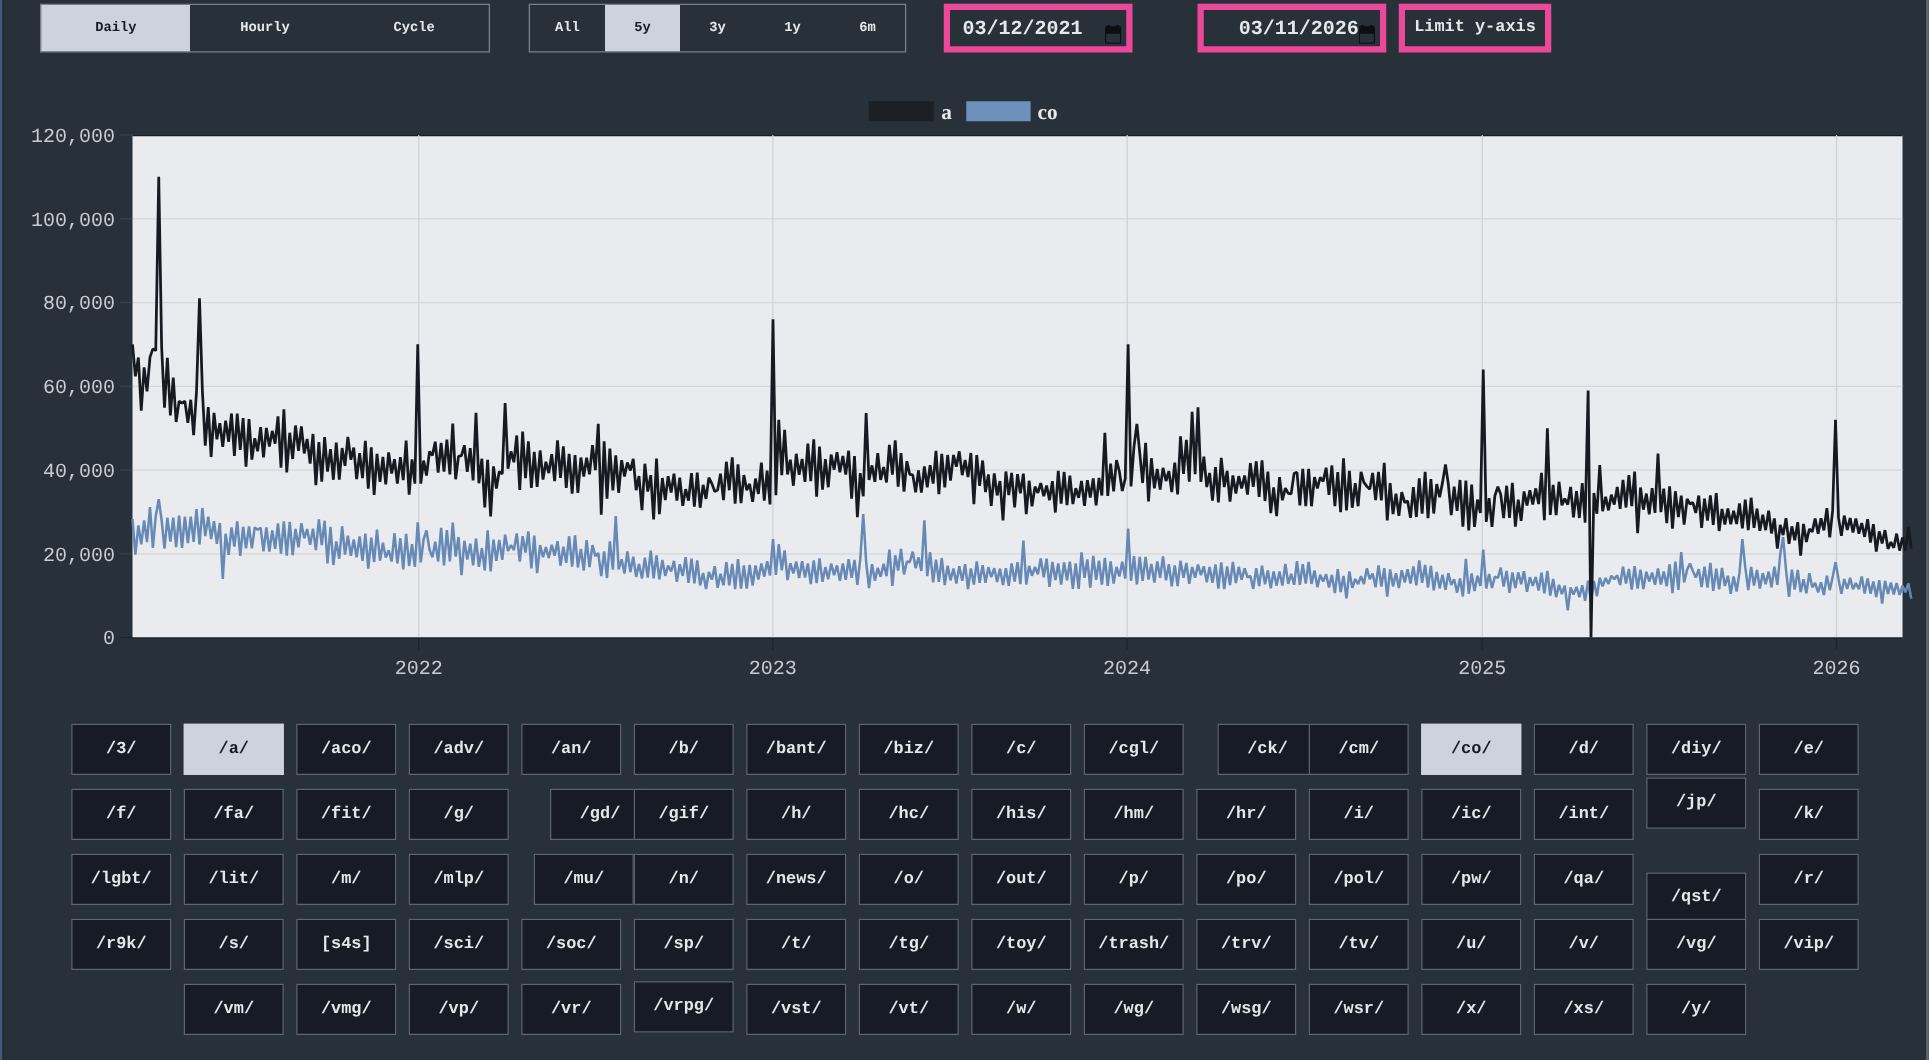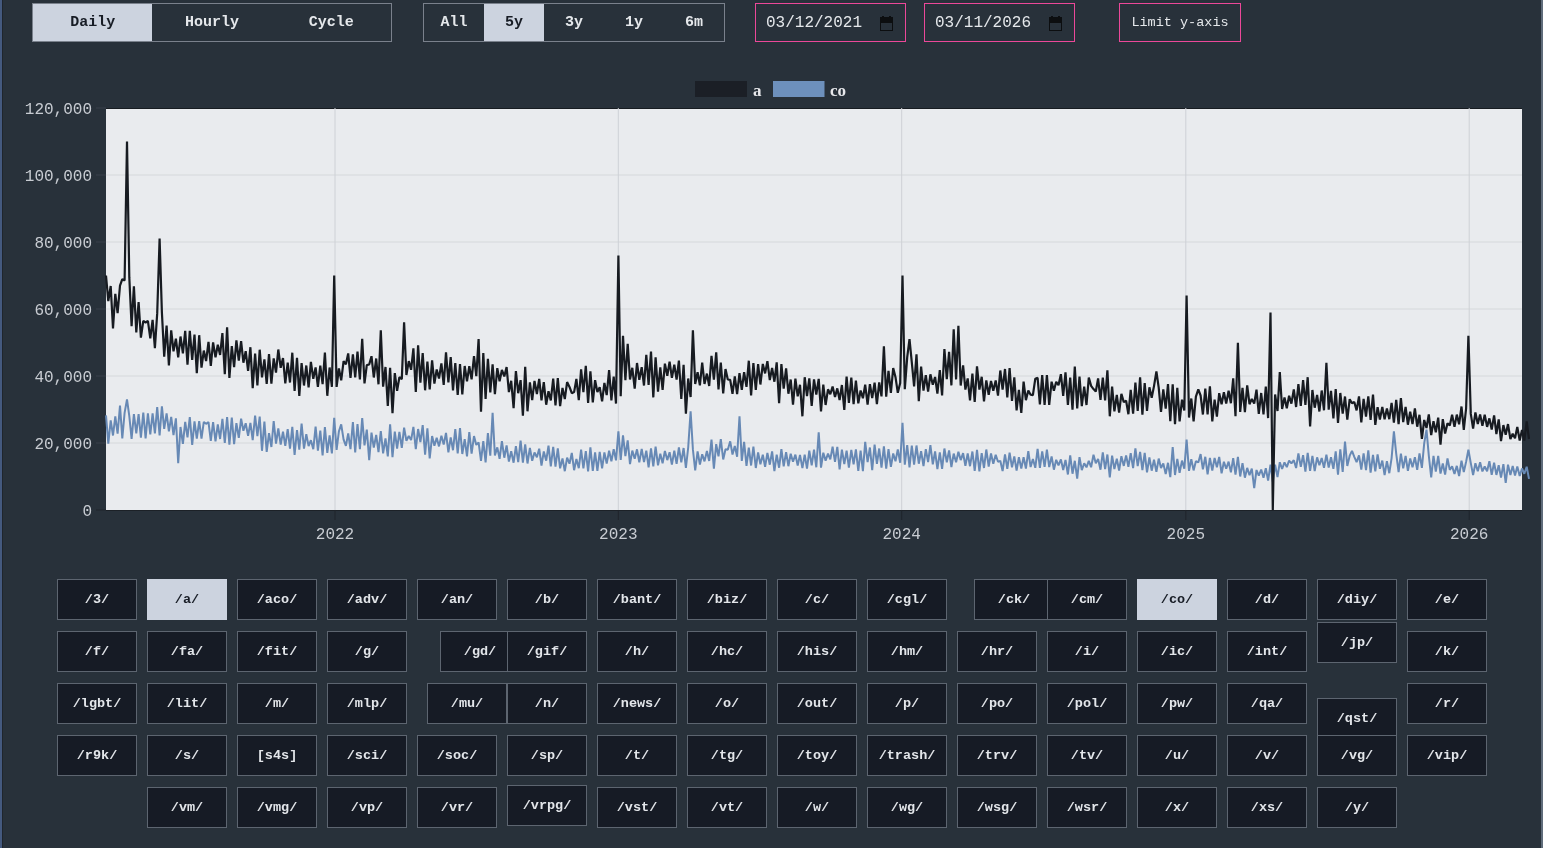--- a/index.html
+++ b/index.html
@@ -1,24 +1,24 @@
 <!DOCTYPE html>
 <html><head><meta charset="utf-8">
 <style>
 * { margin:0; padding:0; box-sizing:border-box; }
 html,body { width:1543px; height:848px; background:#28313a; overflow:hidden;
   font-family:"Liberation Mono", monospace; }
 .abs { position:absolute; }
 .seg { position:absolute; top:3px; height:39px; border:1px solid #7a818c;
   display:flex; }
 .seg > div { height:100%; display:flex; align-items:center; justify-content:center;
-  color:#e5e8eb; font-size:15px; font-weight:bold; }
+  color:#e5e8eb; font-size:11px; font-weight:bold; }
 .seg > div.on { background:#ccd3df; color:#171c25; }
-.inpt { position:absolute; top:3px; height:39px; border:1px solid #ec4899;
-  color:#e5e8eb; font-size:16px; font-weight:normal; display:flex; align-items:center; }
+.inpt { position:absolute; top:3px; height:39px; border:5px solid #ec4899;
+  color:#e5e8eb; font-size:16px; font-weight:bold; display:flex; align-items:center; }
 .inpt.btn { font-size:13.5px; }
 .bd { position:absolute; width:80px; height:41px; background:#161b25;
   border:1px solid #5d6570; color:#e3e6ea; font-size:13.5px; font-weight:bold;
   display:flex; align-items:center; justify-content:center; }
 .bd.sel { background:#ccd3df; color:#171c25; border-color:#ccd3df; }
 .ax { font-family:"Liberation Mono", monospace; font-size:16px; fill:#c8ccd2; }
 .lg { font-family:"Liberation Serif", serif; font-size:17px; font-weight:bold; fill:#e8e9ec; }
 </style></head>
 <body>
 <div class="seg" style="left:32px;width:360px">
@@ -31,21 +31,21 @@
   <div class="on" style="width:60.4px">5y</div>
   <div style="width:60.4px">3y</div>
   <div style="width:60.4px">1y</div>
   <div style="width:60.4px">6m</div>
 </div>
 <div class="inpt" style="left:755px;width:151px;padding-left:10px">03/12/2021
   <svg width="13" height="15" style="position:absolute;left:124px;top:12px" viewBox="0 0 13 15">
    <path fill="#0c0e10" d="M2 0h2v2H2zM9 0h2v2H9zM0 1h13v6H1v7h11V7h1v8H0z"></path>
   </svg>
 </div>
-<div class="inpt" style="left:924px;width:151px;padding-left:10px">03/11/2026
+<div class="inpt" style="left:958px;width:151px;padding-left:28px">03/11/2026
   <svg width="13" height="15" style="position:absolute;left:124px;top:12px" viewBox="0 0 13 15">
    <path fill="#0c0e10" d="M2 0h2v2H2zM9 0h2v2H9zM0 1h13v6H1v7h11V7h1v8H0z"></path>
   </svg>
 </div>
 <div class="inpt btn" style="left:1119px;width:122px;justify-content:center;padding-left:0">Limit y-axis</div>
 
 <svg class="abs" style="left:0;top:0" width="1543" height="560" viewBox="0 0 1543 560">
   <rect x="106" y="108" width="1416" height="402" fill="#e9ebee"></rect>
   <line x1="106" y1="108.5" x2="1522" y2="108.5" stroke="#171c21" stroke-width="1"></line>
   <line x1="106" y1="510.5" x2="1522" y2="510.5" stroke="#1c2127" stroke-width="1"></line>

